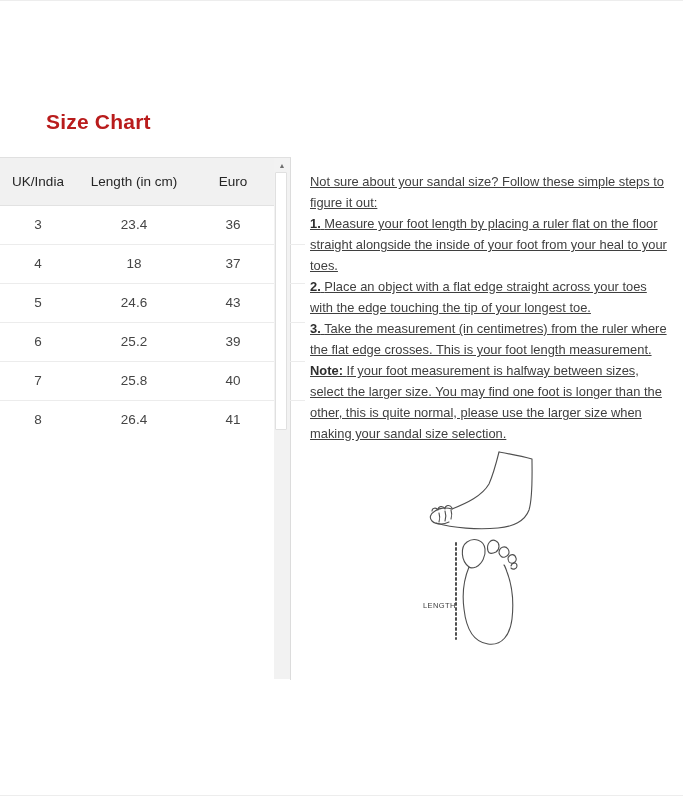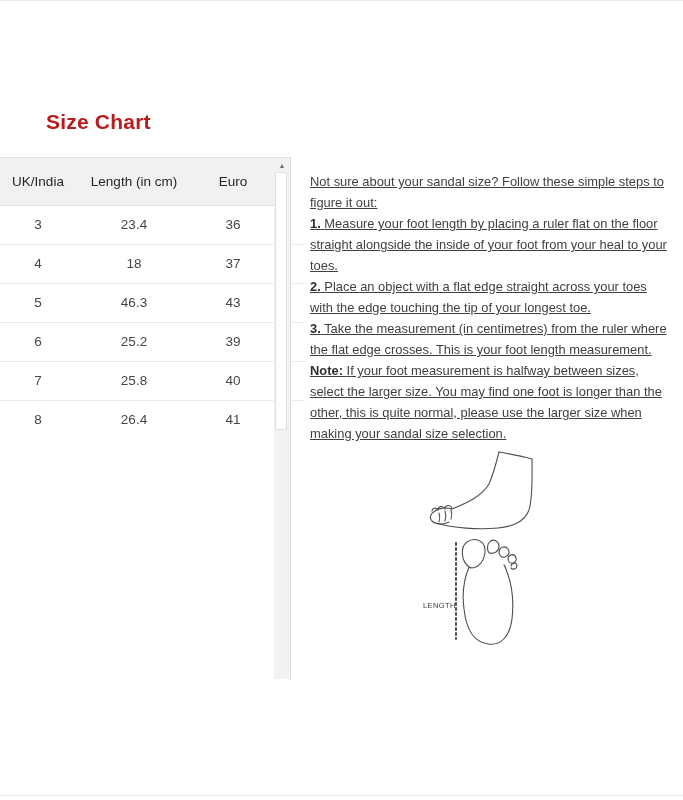--- a/index.html
+++ b/index.html
@@ -94,21 +94,21 @@
           <div class="tcell">23.4</div>
           <div class="tcell">36</div>
         </div>
         <div class="trow">
           <div class="tcell">4</div>
           <div class="tcell">18</div>
           <div class="tcell">37</div>
         </div>
         <div class="trow">
           <div class="tcell">5</div>
-          <div class="tcell">46.3</div>
+          <div class="tcell">24.6</div>
           <div class="tcell">43</div>
         </div>
         <div class="trow">
           <div class="tcell">6</div>
           <div class="tcell">25.2</div>
           <div class="tcell">39</div>
         </div>
         <div class="trow">
           <div class="tcell">7</div>
           <div class="tcell">25.8</div>

